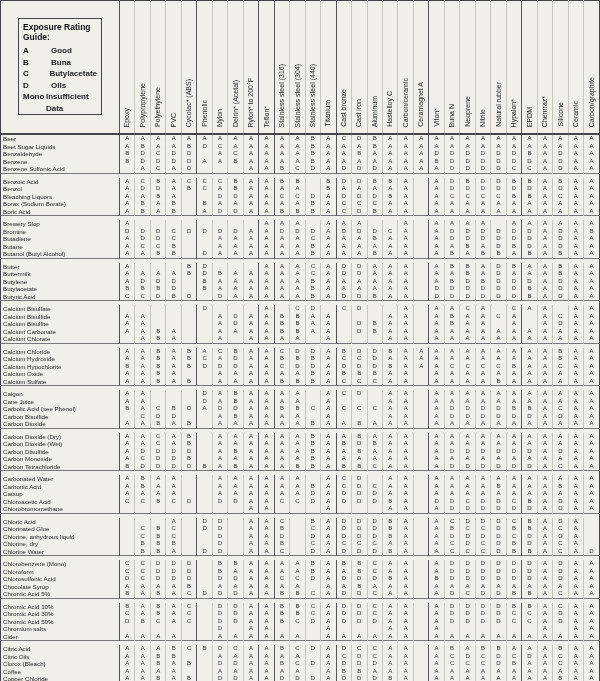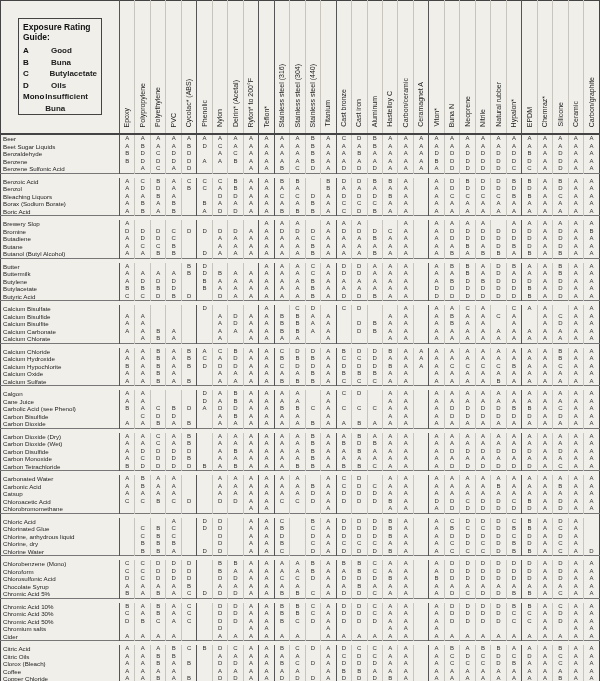--- a/index.html
+++ b/index.html
@@ -91,21 +91,21 @@
           <div class="legend-row">
             <span class="legend-code">C</span>
             <span class="legend-label">Butylacetate</span>
           </div>
           <div class="legend-row">
             <span class="legend-code">D</span>
             <span class="legend-label">Oils</span>
           </div>
           <div class="legend-row">
             <span class="legend-code">Mono</span>
-            <span class="legend-label">Insufficient Buna</span>
+            <span class="legend-label">Insufficient Data</span>
           </div>
         </div>
       </th>
 
     <th class="colhead grp"><span class="vlabel">Epoxy</span></th>
         <th class="colhead"><span class="vlabel">Polypropylene</span></th>
         <th class="colhead"><span class="vlabel">Polyethylene</span></th>
         <th class="colhead"><span class="vlabel">PVC</span></th>
         <th class="colhead"><span class="vlabel">Cycolac* (ABS)</span></th>
         <th class="colhead grp"><span class="vlabel">Phenolic</span></th>

